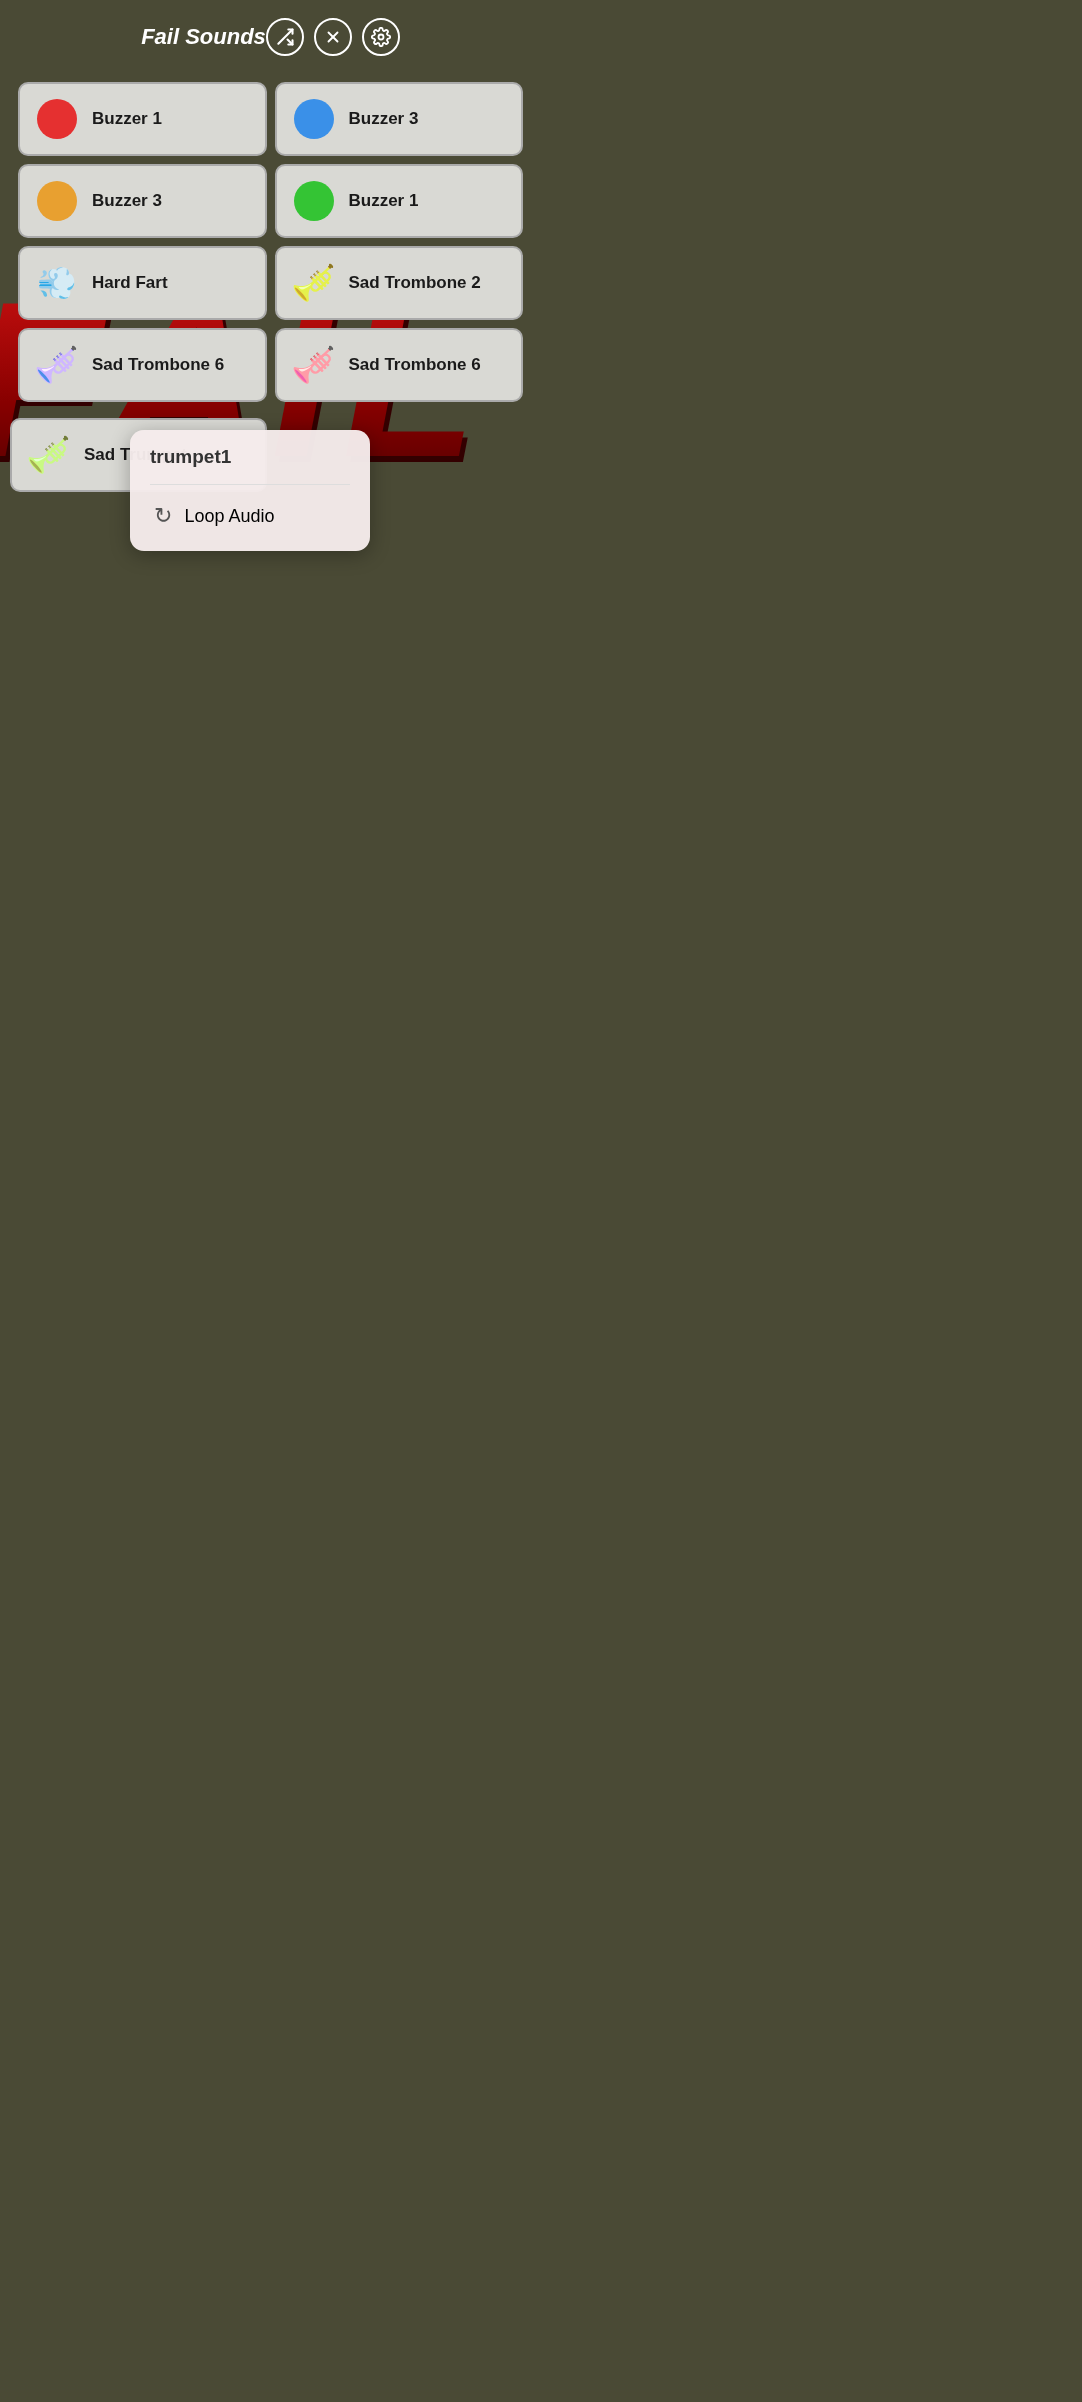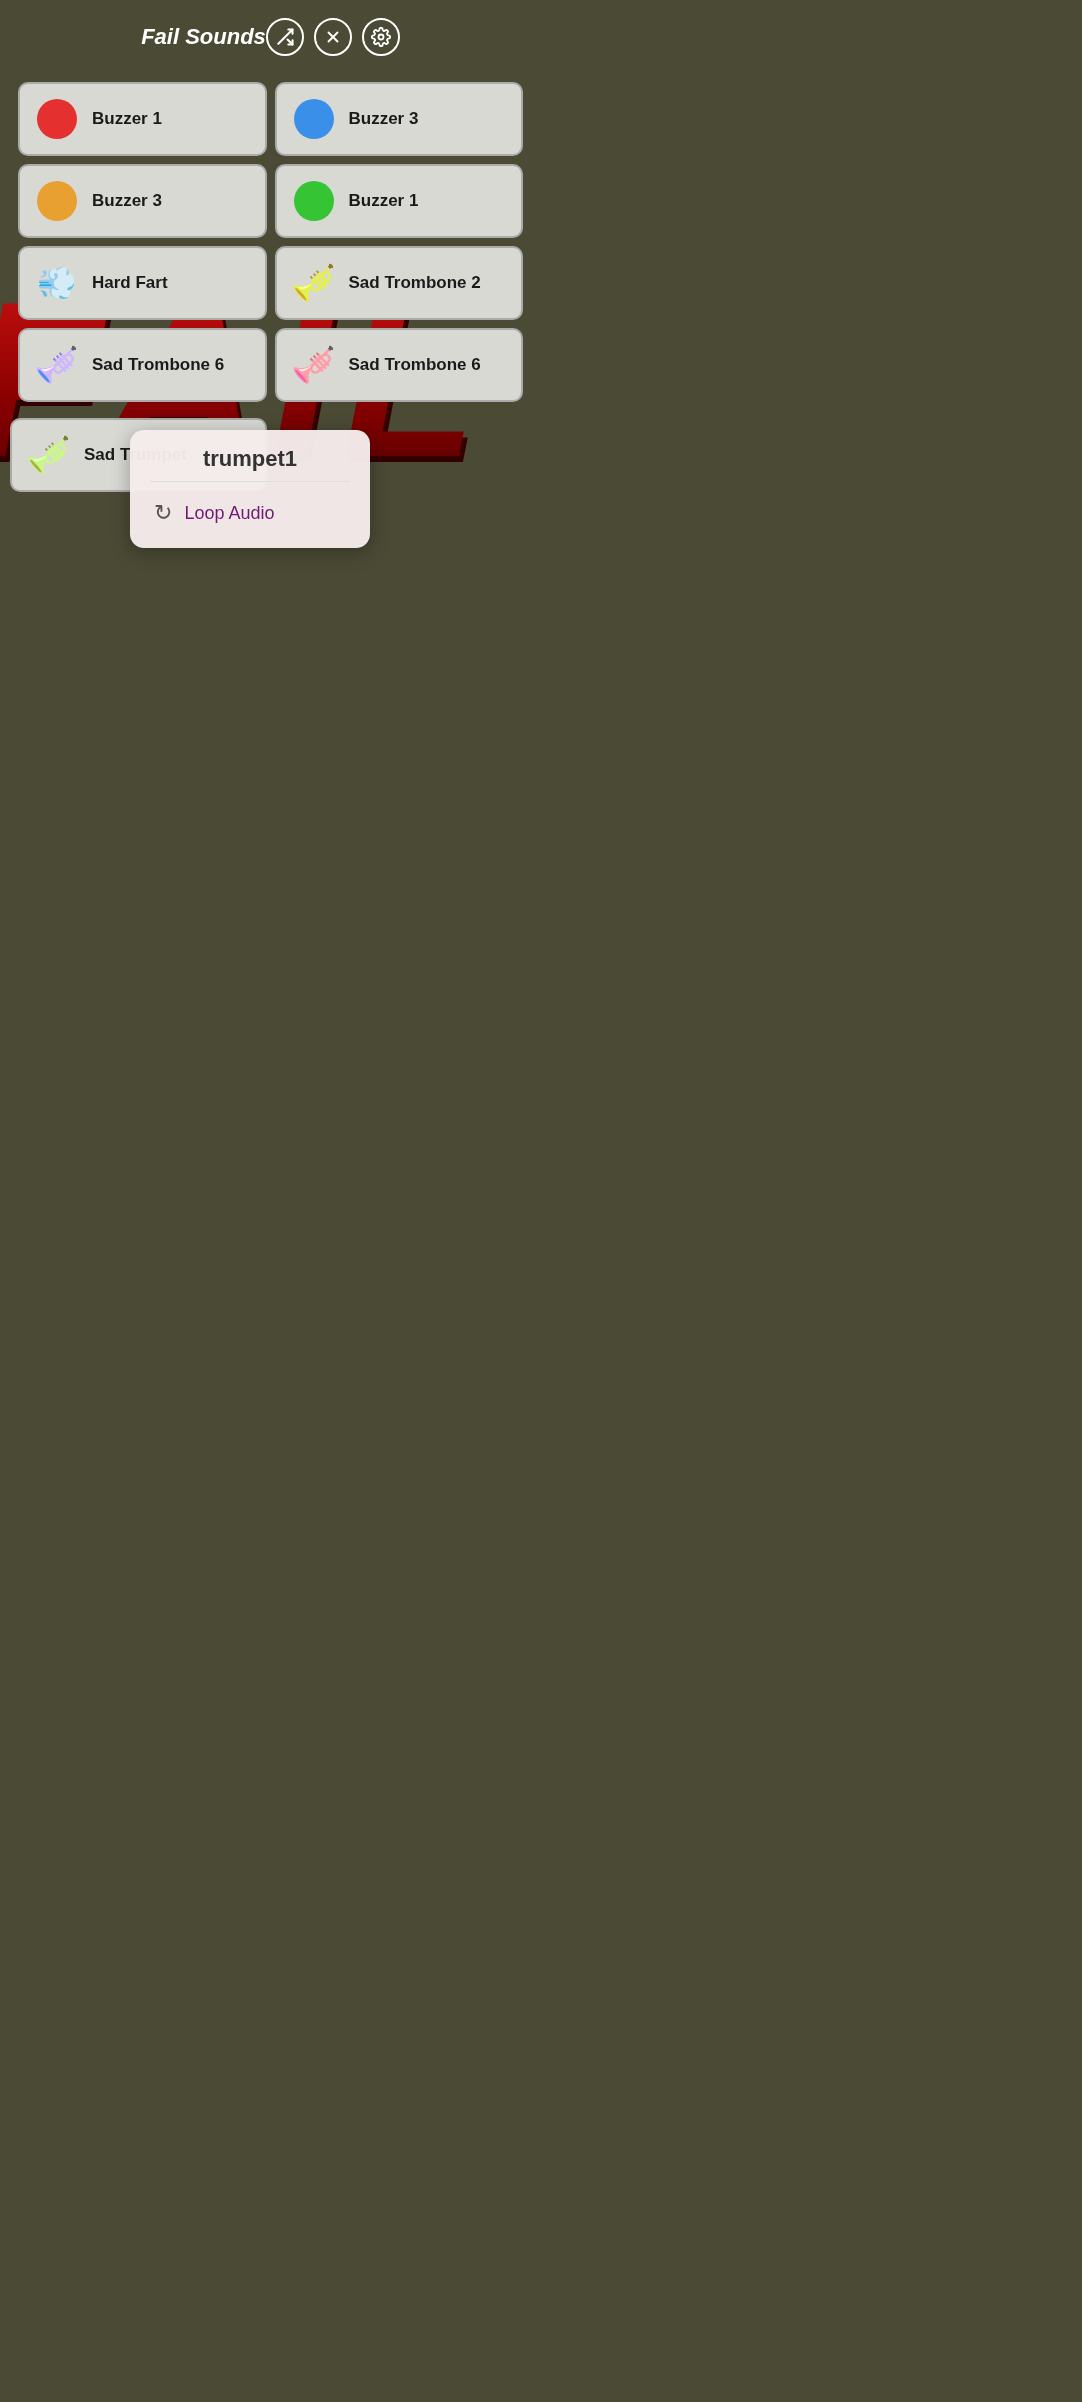--- a/index.html
+++ b/index.html
@@ -144,25 +144,24 @@
       left: 130px;
       background: rgba(245, 235, 235, 0.97);
       border-radius: 14px;
       padding: 16px 20px;
       min-width: 240px;
       z-index: 100;
       box-shadow: 0 4px 20px rgba(0,0,0,0.3);
     }
 
     .context-menu-title {
-      font-size: 22px;
+      font-size: 19px;
       font-weight: 600;
       color: #333;
-      text-align: center;
-      margin-bottom: 9px;
+      margin-bottom: 16px;
     }
 
     .context-menu-divider {
       height: 1px;
       background: #ddd;
       margin-bottom: 12px;
     }
 
     .context-menu-item {
       display: flex;
@@ -172,21 +171,21 @@
       cursor: pointer;
     }
 
     .loop-icon {
       font-size: 22px;
       color: #555;
     }
 
     .context-menu-item-label {
       font-size: 18px;
-      color: #701a75;
+      color: #000000;
       font-weight: 400;
     }
 
     
     .dot-red { background: #e53030; border-radius: 50%; width: 40px; height: 40px; }
     .dot-blue { background: #3a90e8; border-radius: 50%; width: 40px; height: 40px; }
     .dot-orange { background: #e8a030; border-radius: 50%; width: 40px; height: 40px; }
     .dot-green { background: #34c434; border-radius: 50%; width: 40px; height: 40px; }
 
     .dot-container {

